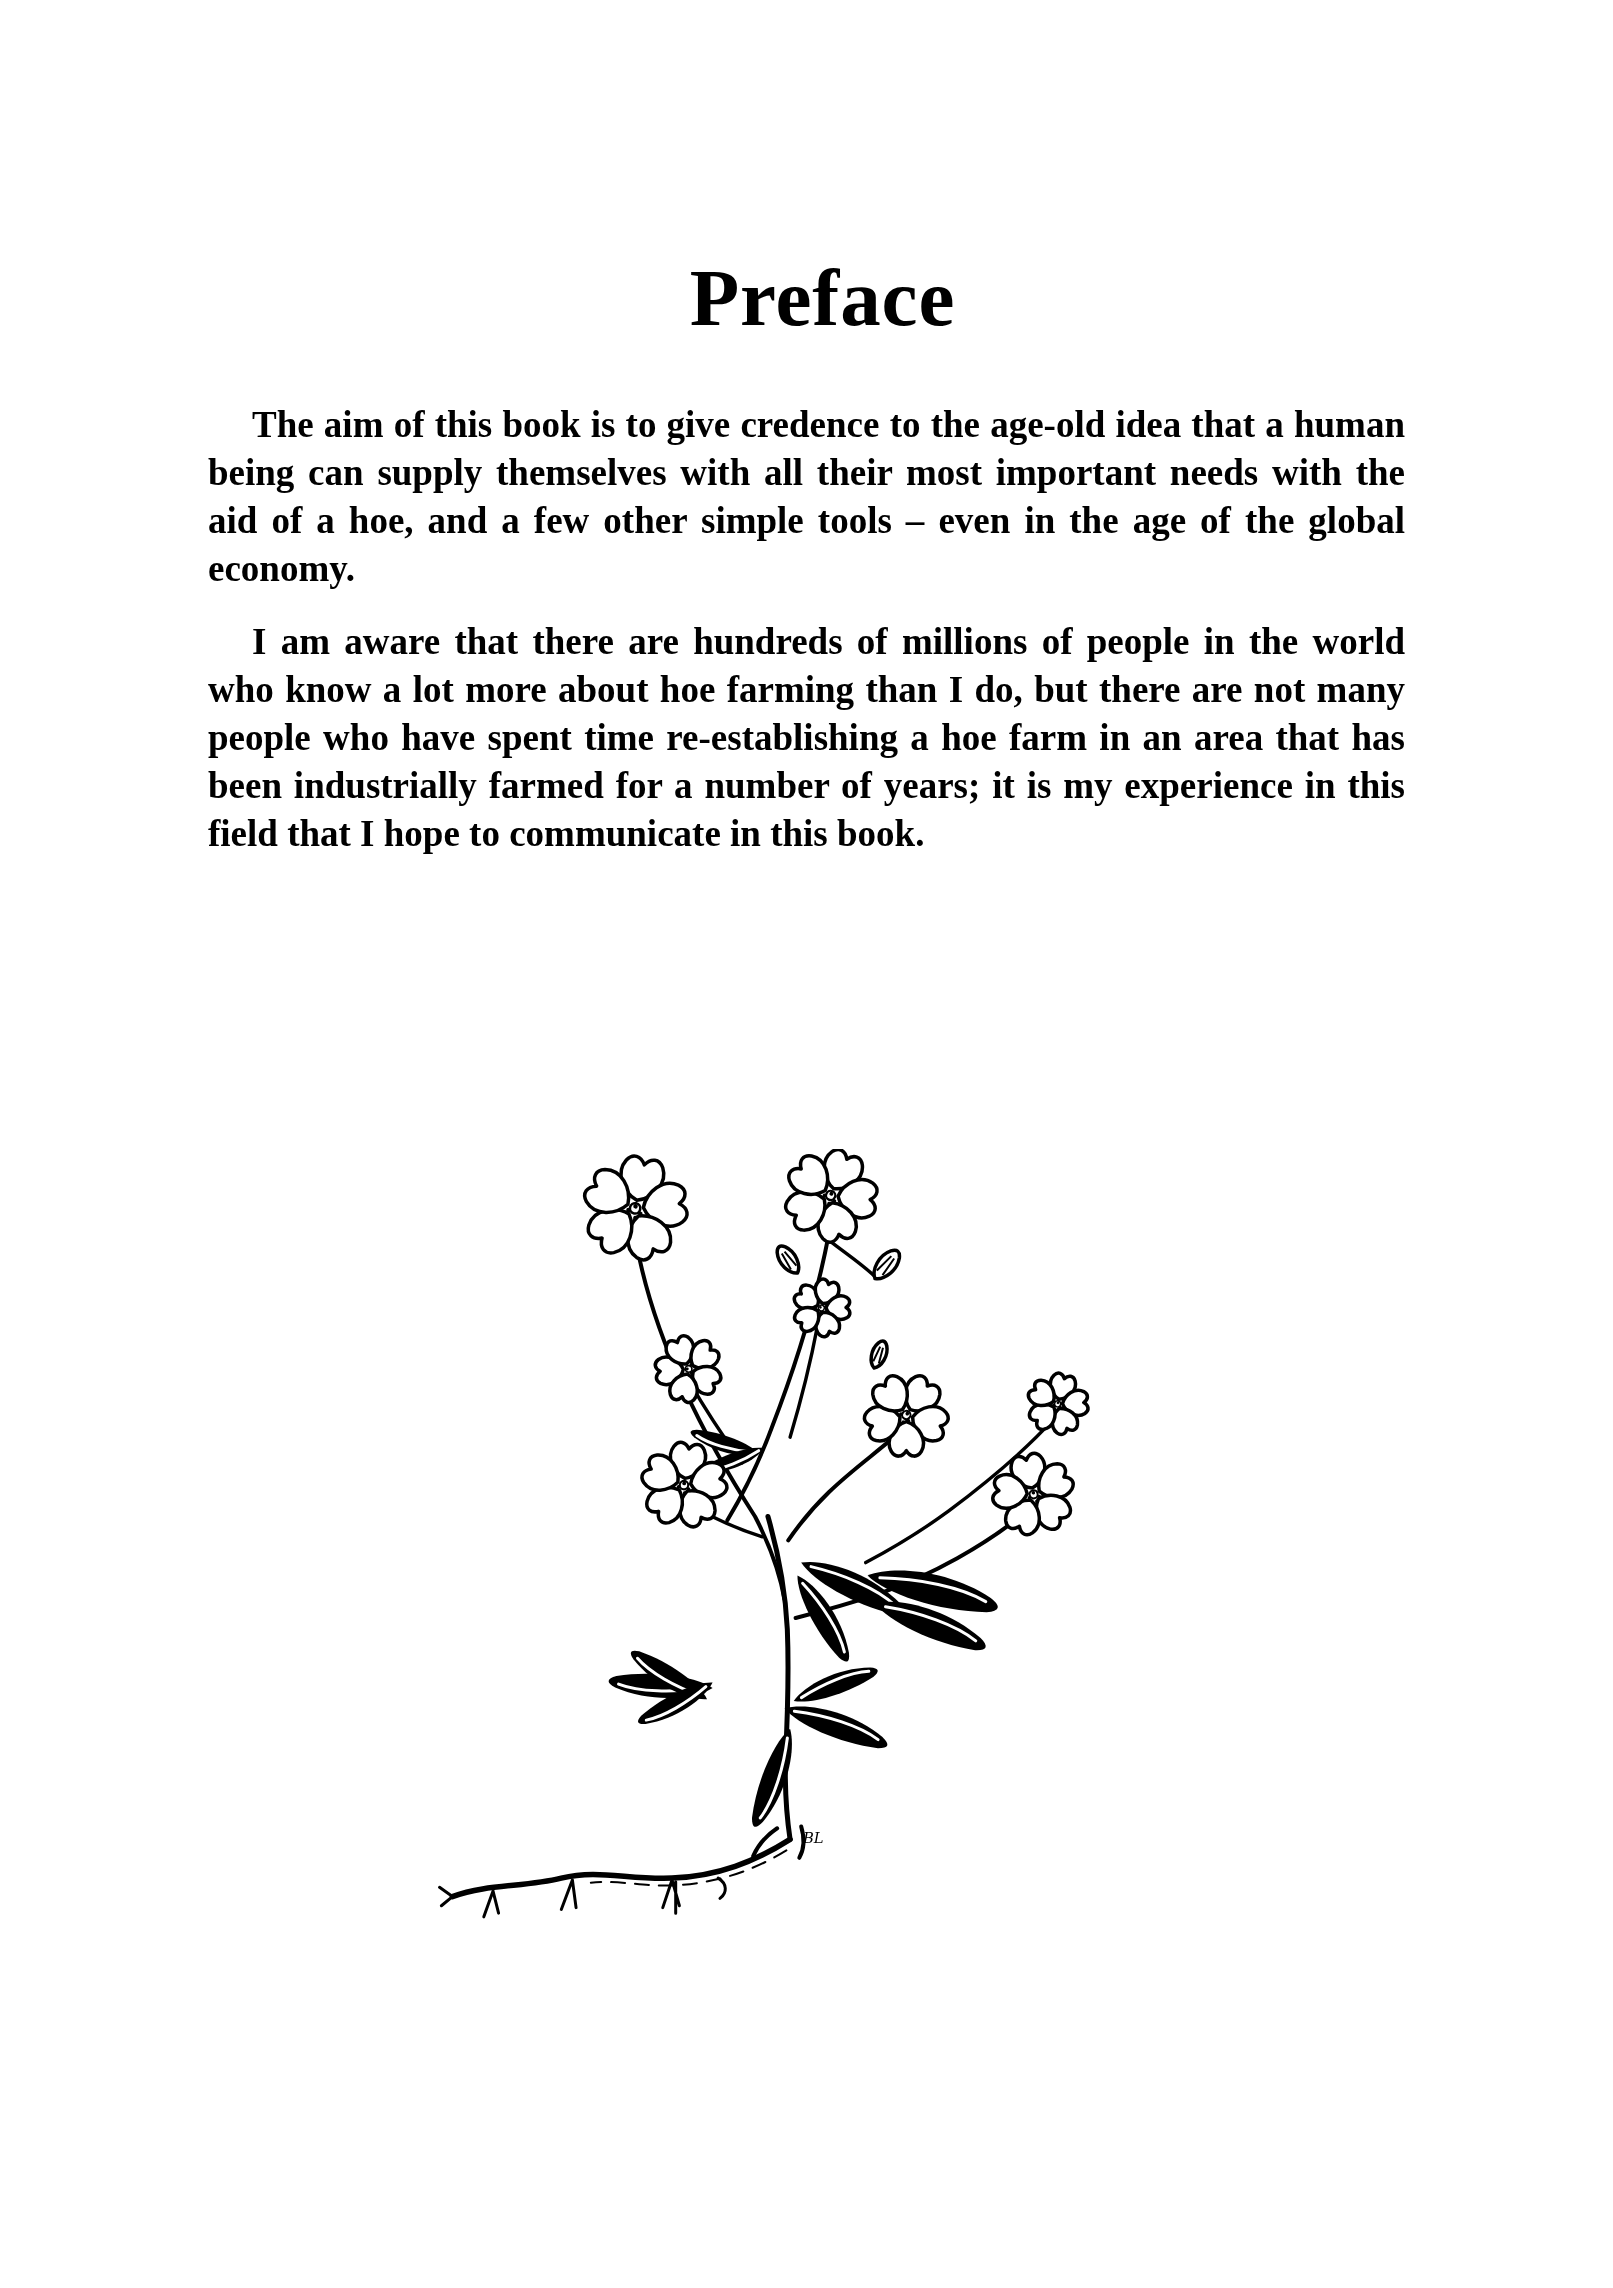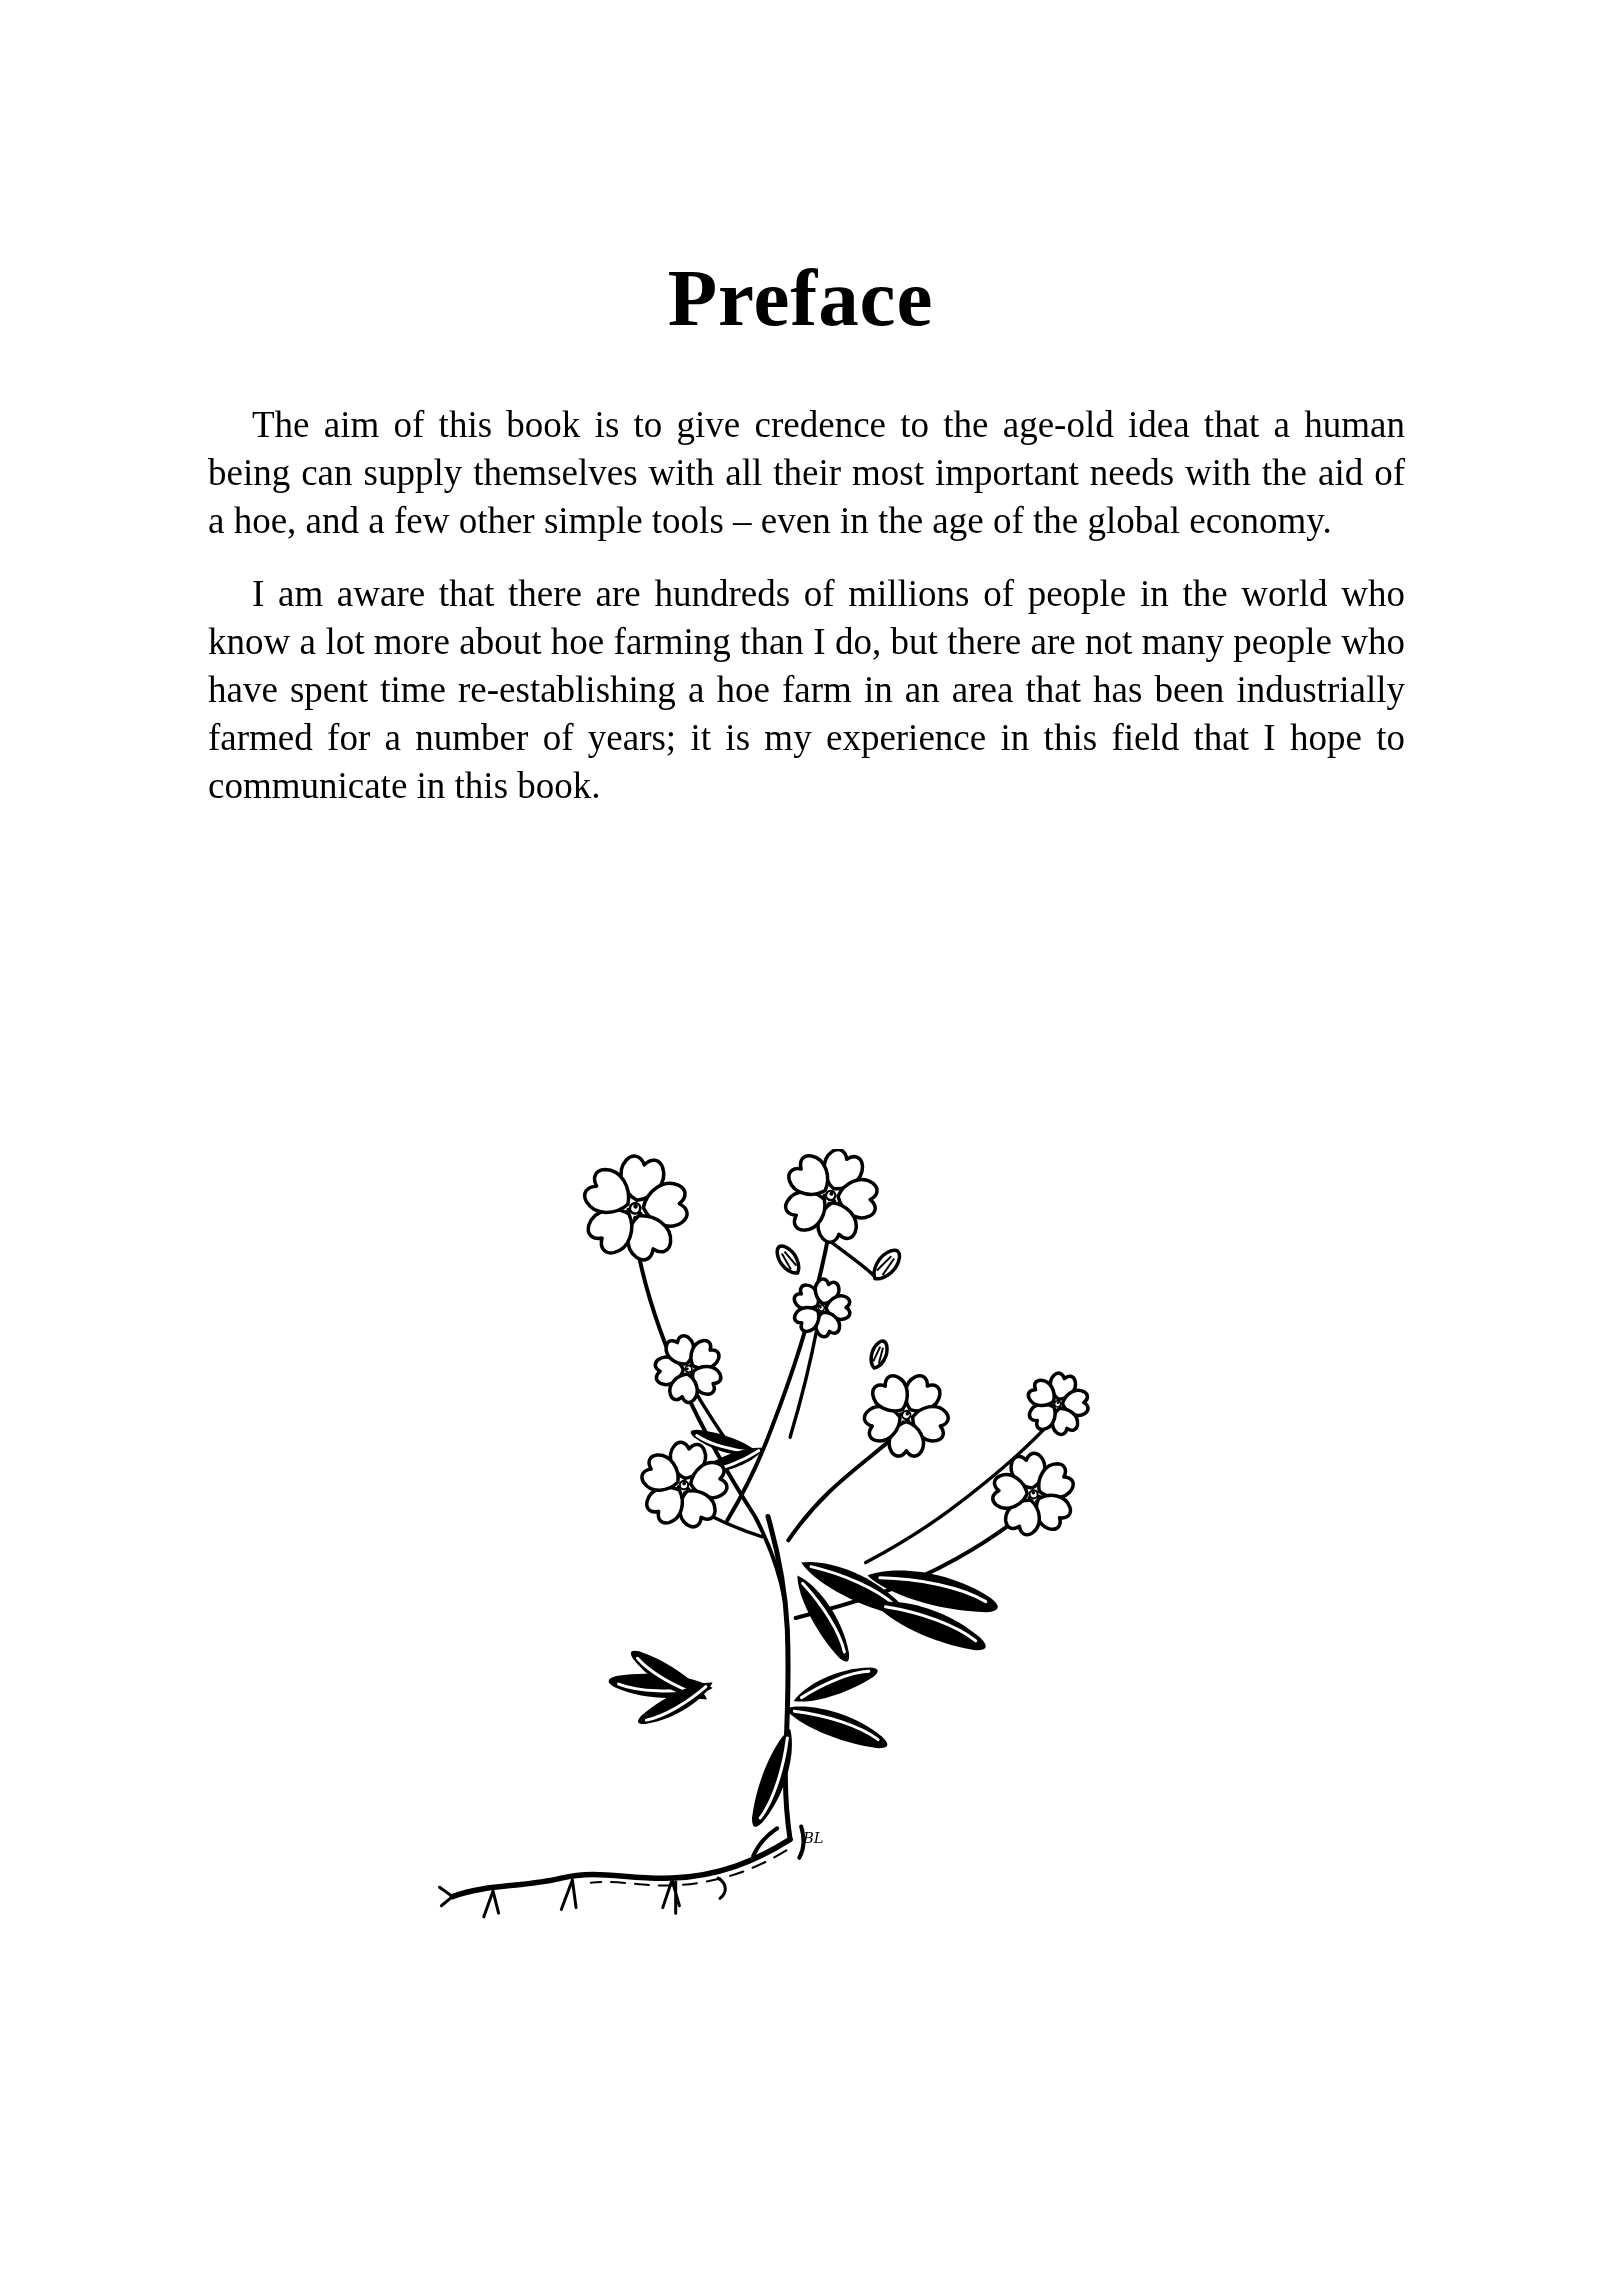--- a/index.html
+++ b/index.html
@@ -12,21 +12,21 @@
     width: 1613px;
     height: 2289px;
     background: #ffffff;
     color: #000000;
     overflow: hidden;
     font-family: "Liberation Serif", serif;
   }
   .title {
     position: absolute;
     top: 258px;
-    left: 202px;
+    left: 224px;
     width: 1197px;
     margin: 0;
     text-align: center;
     font-family: "Liberation Serif", serif;
     font-weight: bold;
     font-size: 81px;
     line-height: 1;
     letter-spacing: 0.9px;
   }
   .body-text {
@@ -34,20 +34,21 @@
     top: 401px;
     left: 208px;
     width: 1197px;
     font-size: 37px;
     line-height: 48px;
     text-align: justify;
   }
   .body-text p {
     margin: 0 0 25px 0;
     text-indent: 44px;
+    font-weight: bold;
   }
   .illustration {
     position: absolute;
     left: 434px;
     top: 1149px;
     width: 738px;
     height: 794px;
   }
   .illustration path, .illustration use {
     vector-effect: non-scaling-stroke;

